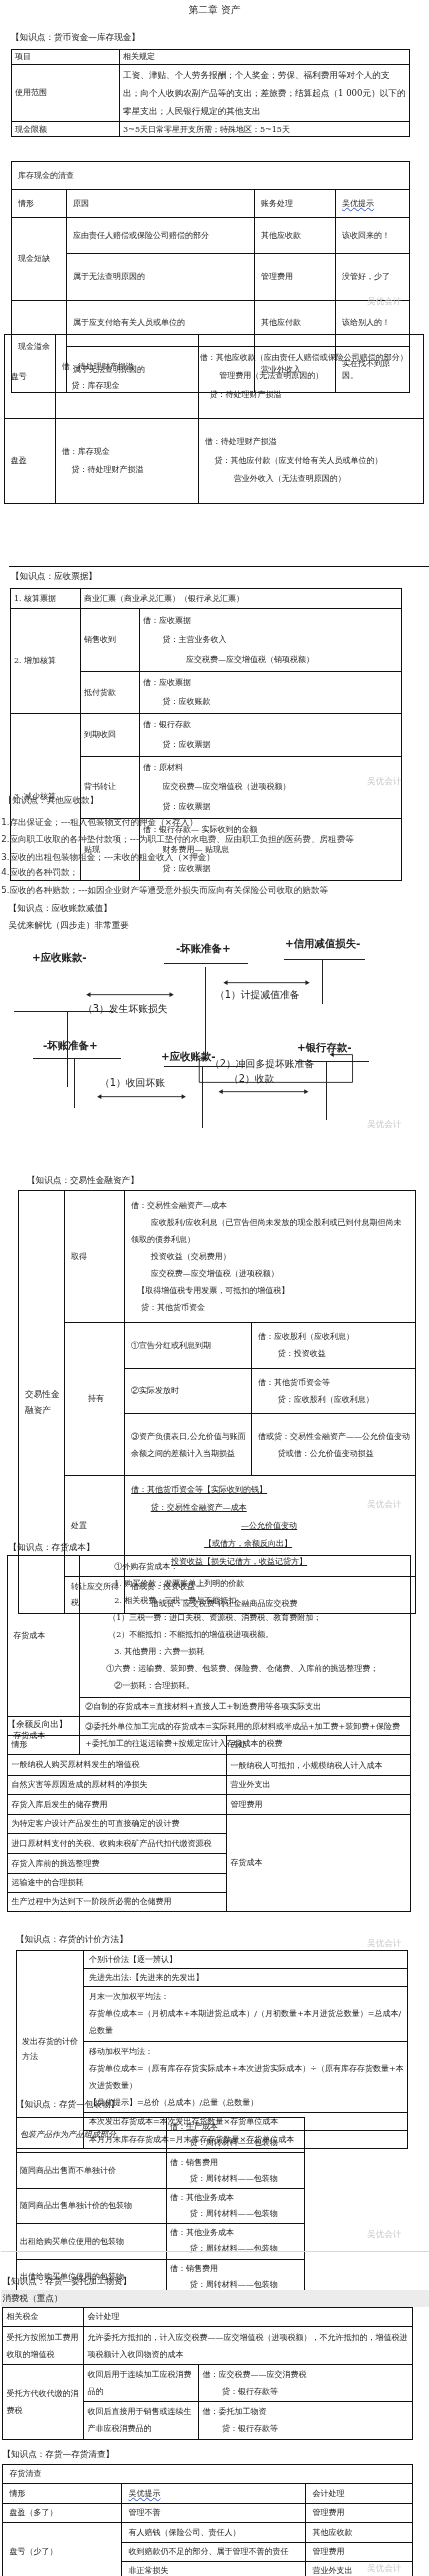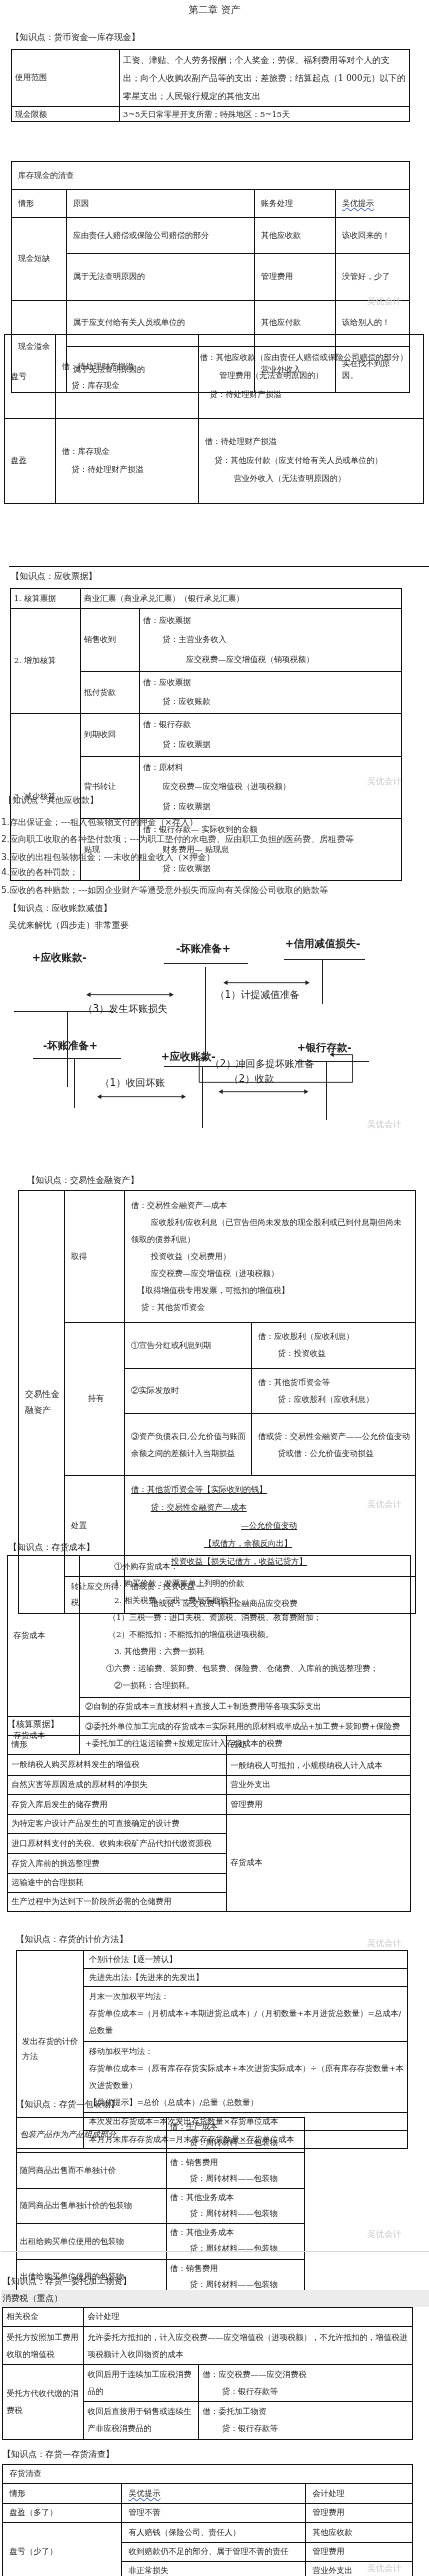--- a/index.html
+++ b/index.html
@@ -30,20 +30,24 @@
 
 <div class="abs title">第二章 资产</div>
 
 <div class="abs kp" style="left:11px;top:32px;">【知识点：货币资金—库存现金】</div>
 <table style="left:11px;top:49px;width:399px;">
   <colgroup>
       <col style="width:108px">
       <col>
     </colgroup>
   <tbody>
+      <tr>
+    <td>项目</td>
+    <td>相关规定</td>
+  </tr>
   <tr>
     <td>使用范围</td>
     <td style="font-size:8.6px;line-height:18px;">工资、津贴、个人劳务报酬；个人奖金；劳保、福利费用等对个人的支出；向个人收购农副产品等的支出；差旅费；结算起点（1 000元）以下的零星支出；人民银行规定的其他支出</td>
   </tr>
   <tr>
     <td>现金限额</td>
     <td>3~5天日常零星开支所需；特殊地区：5~15天</td>
   </tr>
 </tbody>
   </table>
@@ -345,21 +349,21 @@
   <tr>
     <td style="height:16px;padding-left:4.9px;">②自制的存货成本=直接材料+直接人工+制造费用等各项实际支出</td>
   </tr>
   <tr>
     <td style="padding-left:4.9px;">存货成本</td>
     <td style="padding-left:4.9px;line-height:17px;">③委托外单位加工完成的存货成本=实际耗用的原材料或半成品+加工费+装卸费+保险费+委托加工的往返运输费+按规定应计入存货成本的税费</td>
   </tr>
 </tbody>
   </table>
 
-<div class="abs kp" style="left:7.3px;top:1719px;">【核算票据】</div>
+<div class="abs kp" style="left:7.3px;top:1719px;">【余额反向出】</div>
 <table style="left:7.3px;top:1735px;width:404px;">
   <colgroup>
       <col style="width:219px">
       <col>
     </colgroup>
   <tbody>
       <tr>
     <td style="height:16px;">情形</td>
     <td>去处</td>
   </tr>

